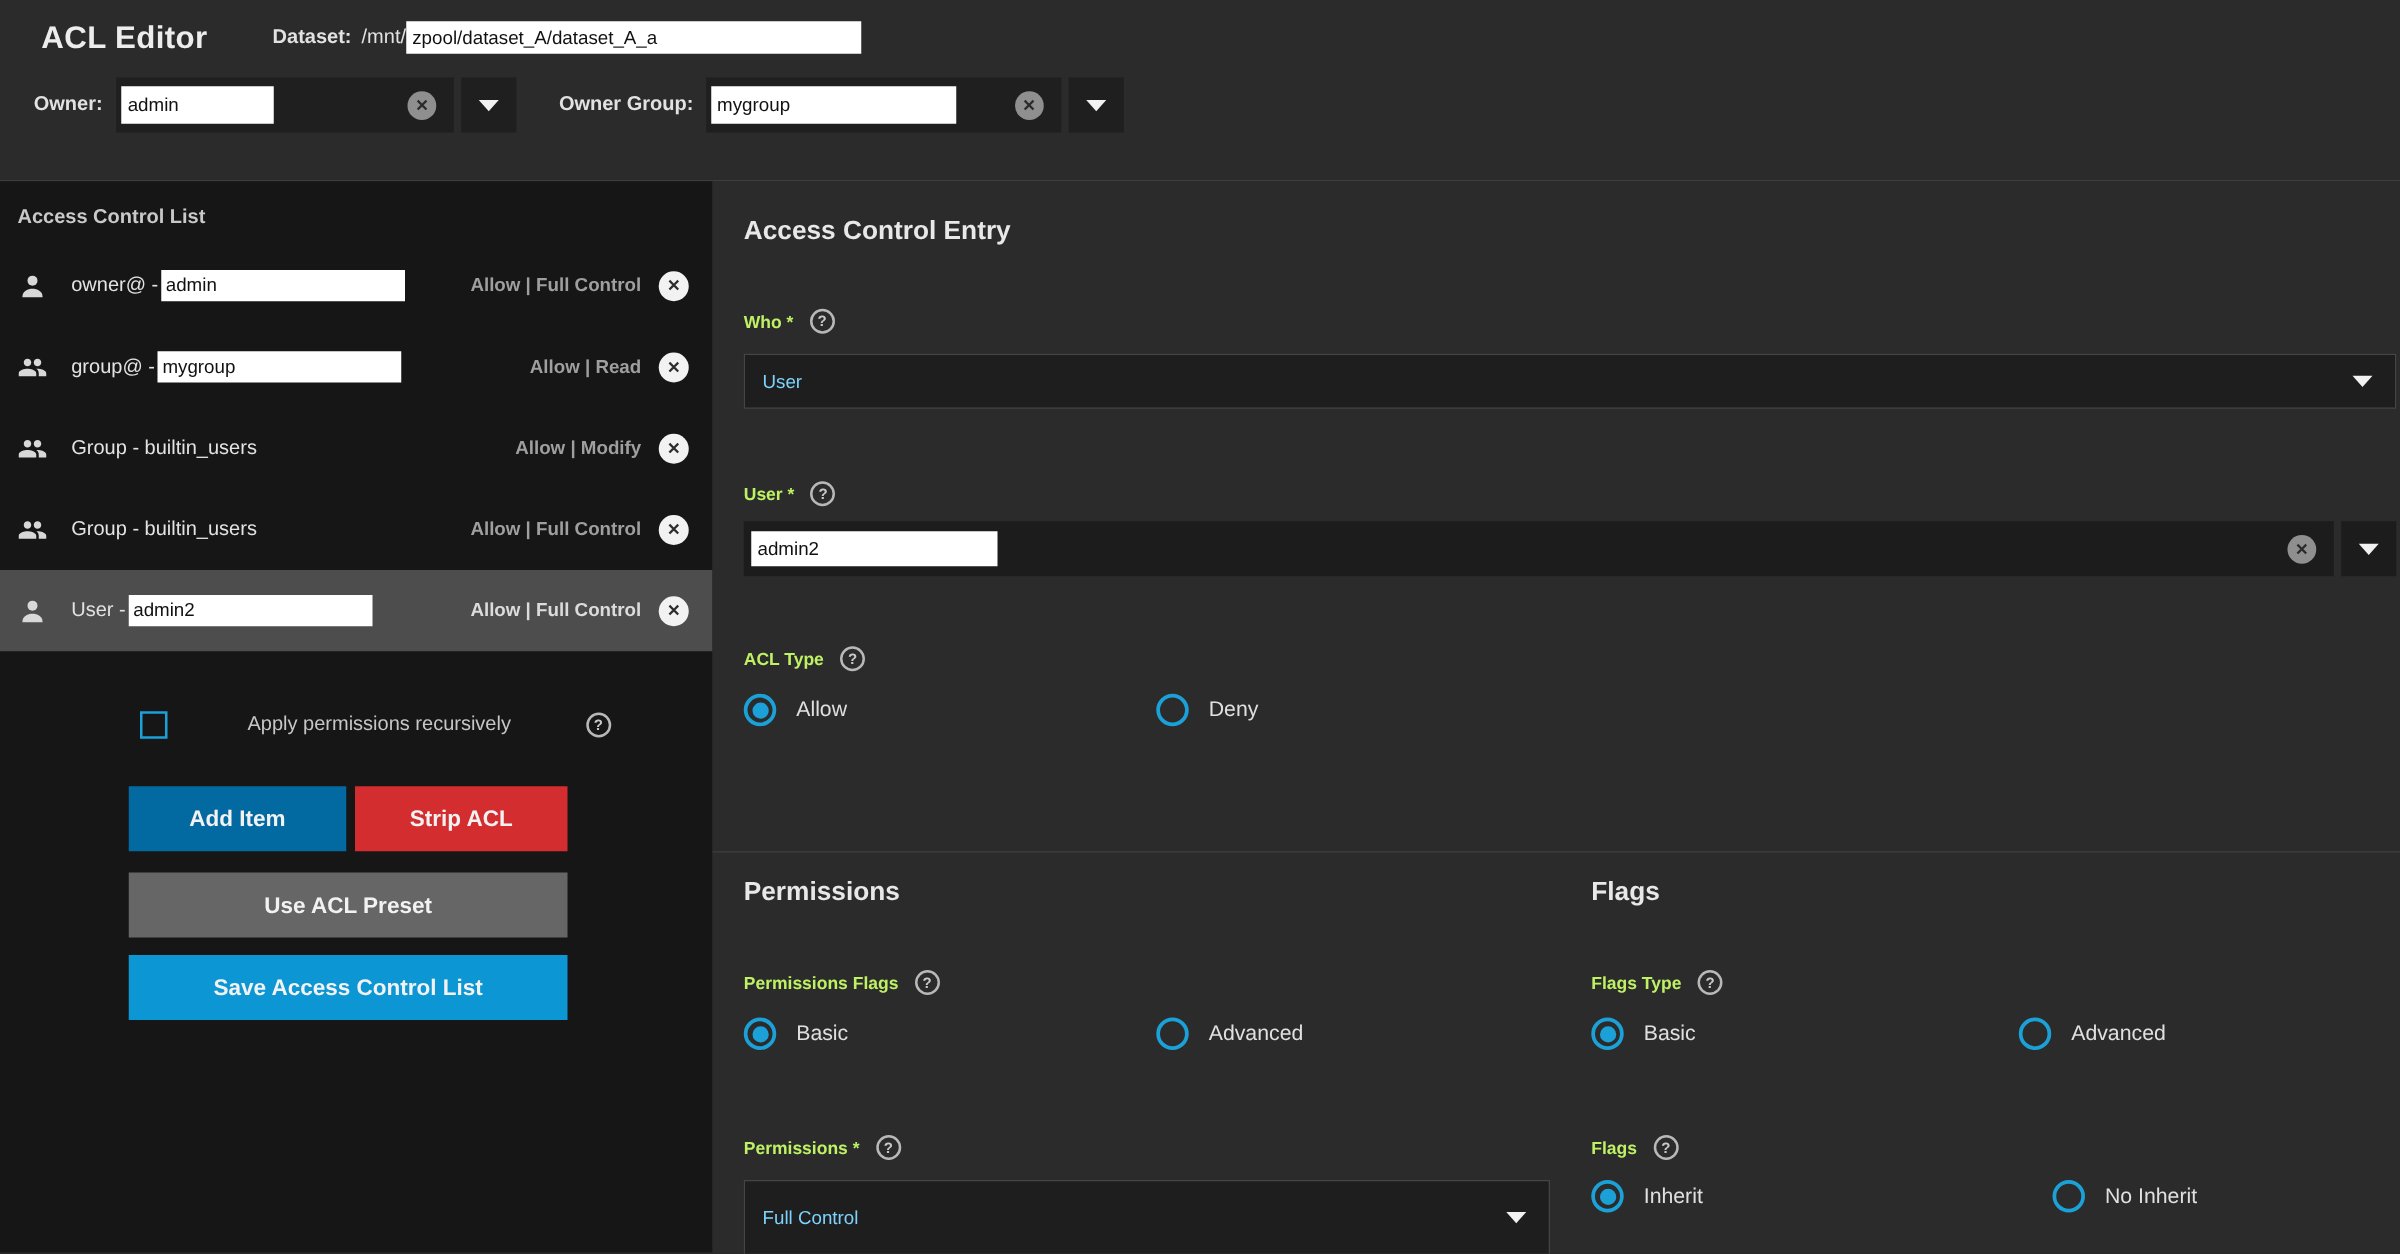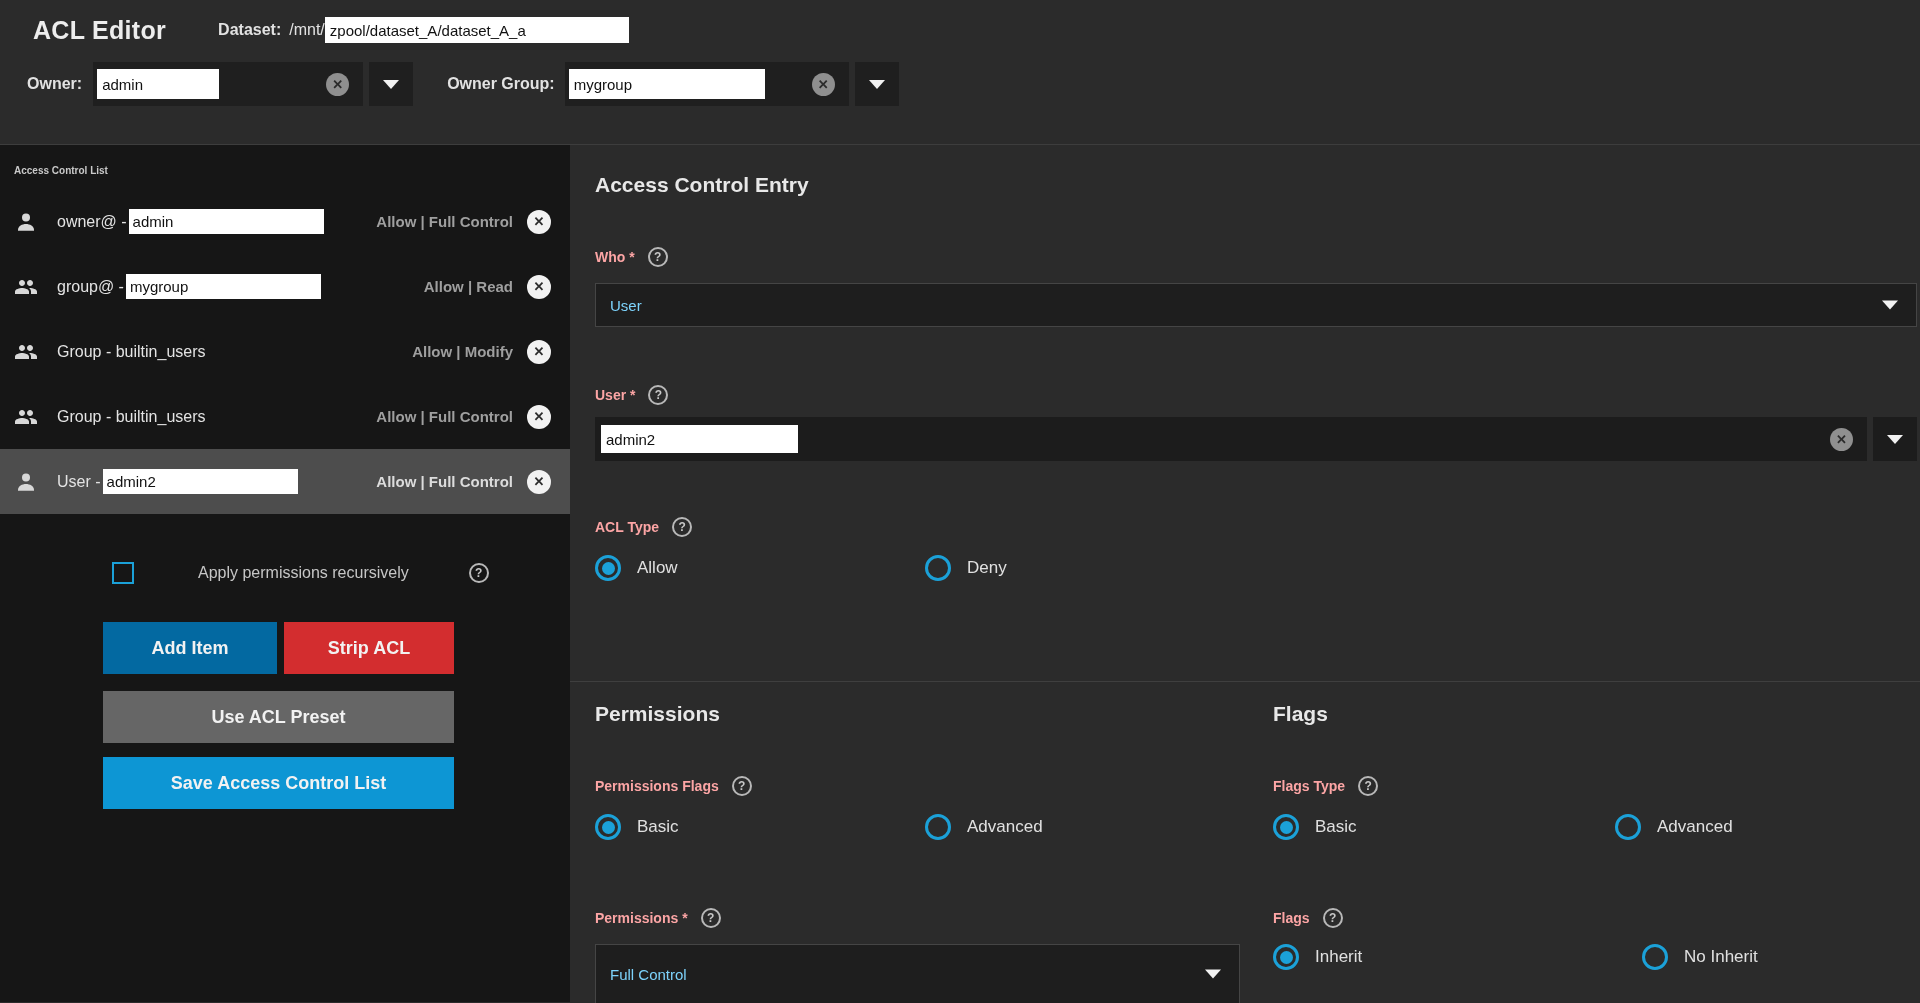--- a/index.html
+++ b/index.html
@@ -10,21 +10,21 @@
     color:#d6d6d6;
   }
 
   
   .top-section { height:145px; background:#2b2b2b; border-bottom:1px solid #3d3d3d; }
   .title-row { display:flex; align-items:center; padding:14px 0 0 33px; height:46px; }
   .app-title { font-size:25px; font-weight:700; color:#ededed; letter-spacing:.3px; }
   .dataset-group { display:flex; align-items:center; margin-left:52px; }
   .dataset-label { font-size:16px; font-weight:700; color:#e2e2e2; }
   .dataset-prefix { font-size:16px; color:#e2e2e2; margin-left:8px; }
-  .dataset-input { width:304px; height:26px; background:#ffffff; border:none; outline:none;
+  .dataset-input { width:364px; height:26px; background:#ffffff; border:none; outline:none;
                    color:#111; font-size:15px; font-family:"Liberation Sans",sans-serif; padding:0 5px; }
 
   .owner-row { display:flex; align-items:center; padding-left:27px; margin-top:16px; }
   .field-label-inline { font-size:16px; font-weight:700; color:#e2e2e2; }
   .combo-field { display:flex; align-items:center; background:#1f1f1f; height:44px; }
   .combo-owner { width:270px; margin-left:11px; }
   .combo-group { width:284px; margin-left:10px; }
   .combo-field input { height:30px; background:#fff; border:none; outline:none; color:#111;
                        font-size:15px; font-family:"Liberation Sans",sans-serif; padding:0 5px; margin-left:4px; }
   .owner-input { width:122px; }
@@ -37,21 +37,21 @@
                align-items:center; justify-content:center; cursor:pointer; }
   .caret { width:0; height:0; border-left:8px solid transparent; border-right:8px solid transparent;
            border-top:9px solid #f2f2f2; }
   .og-label { margin-left:34px; }
 
   
   .panels { display:flex; height:857px; }
 
   
   .left-panel { width:570px; background:#161616; flex-shrink:0; }
-  .acl-title { font-size:10px; font-weight:700; color:#c9c9c9; padding:20px 0 0 14px; }
+  .acl-title { font-size:16px; font-weight:700; color:#c9c9c9; padding:20px 0 0 14px; }
   .acl-rows { margin-top:13px; }
   .acl-row { height:65px; display:flex; align-items:center; padding-left:14px; cursor:pointer; }
   .acl-row.selected { background:#4d4d4d; }
   .row-icon { width:24px; height:24px; color:#d8d8d8; flex-shrink:0; }
   .row-icon svg { width:100%; height:100%; fill:currentColor; }
   .row-label { font-size:16px; color:#e3e3e3; margin-left:19px; white-space:nowrap;text-align:right; }
   .row-input { width:195px; height:25px; background:#fff; border:none; outline:none; color:#111;
                font-size:15px; font-family:"Liberation Sans",sans-serif; padding:0 4px; margin-left:2px; }
   .row-perm { margin-left:auto; font-size:15px; font-weight:700; color:#9f9f9f; white-space:nowrap; }
   .acl-row.selected .row-perm { color:#dcdcdc; }
@@ -74,21 +74,21 @@
   .btn-add { width:174px; height:52px; background:#0369a1; }
   .btn-strip { width:170px; height:52px; background:#d32d2f; margin-left:7px; }
   .btn-preset { width:351px; height:52px; background:#666666; margin-top:17px; }
   .btn-save { width:351px; height:52px; background:#0d96d4; margin-top:14px; }
 
   
   .right-panel { flex:1; background:#2b2b2b; padding-left:25px; }
   .section-title { font-size:21px; font-weight:700; color:#e8e8e8; }
   .ace-title { padding-top:28px; }
   .field-label-row { display:flex; align-items:center; }
-  .field-label { font-size:14px; font-weight:700; color:#fca5a5; }
+  .field-label { font-size:14px; font-weight:700; color:#bef264; }
   .who-row { margin-top:50px; }
   .select-box { height:44px; background:#1e1e1e; border:1px solid #454545; display:flex; align-items:center;
                 margin-top:16px; cursor:pointer; position:relative; }
   .select-value { font-size:15px; color:#7dd3fc; margin-left:14px; }
   .select-caret { position:absolute; right:18px; top:50%; transform:translateY(-50%); }
   .who-select { margin-right:3px; }
 
   .user-row { margin-top:58px; }
   .input-combo { display:flex; margin-top:12px; margin-right:3px; }
   .input-combo-main { flex:1; height:44px; background:#1c1c1c; display:flex; align-items:center; position:relative; }

